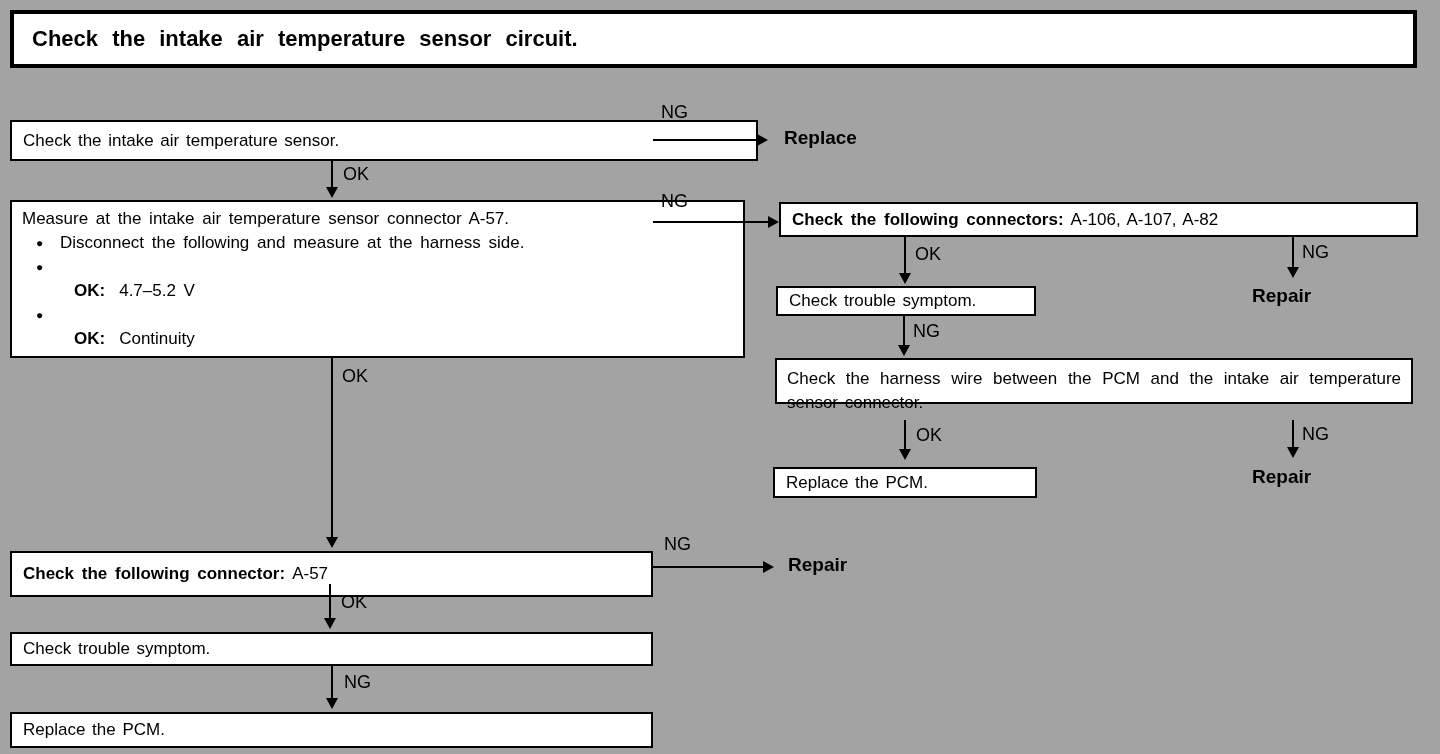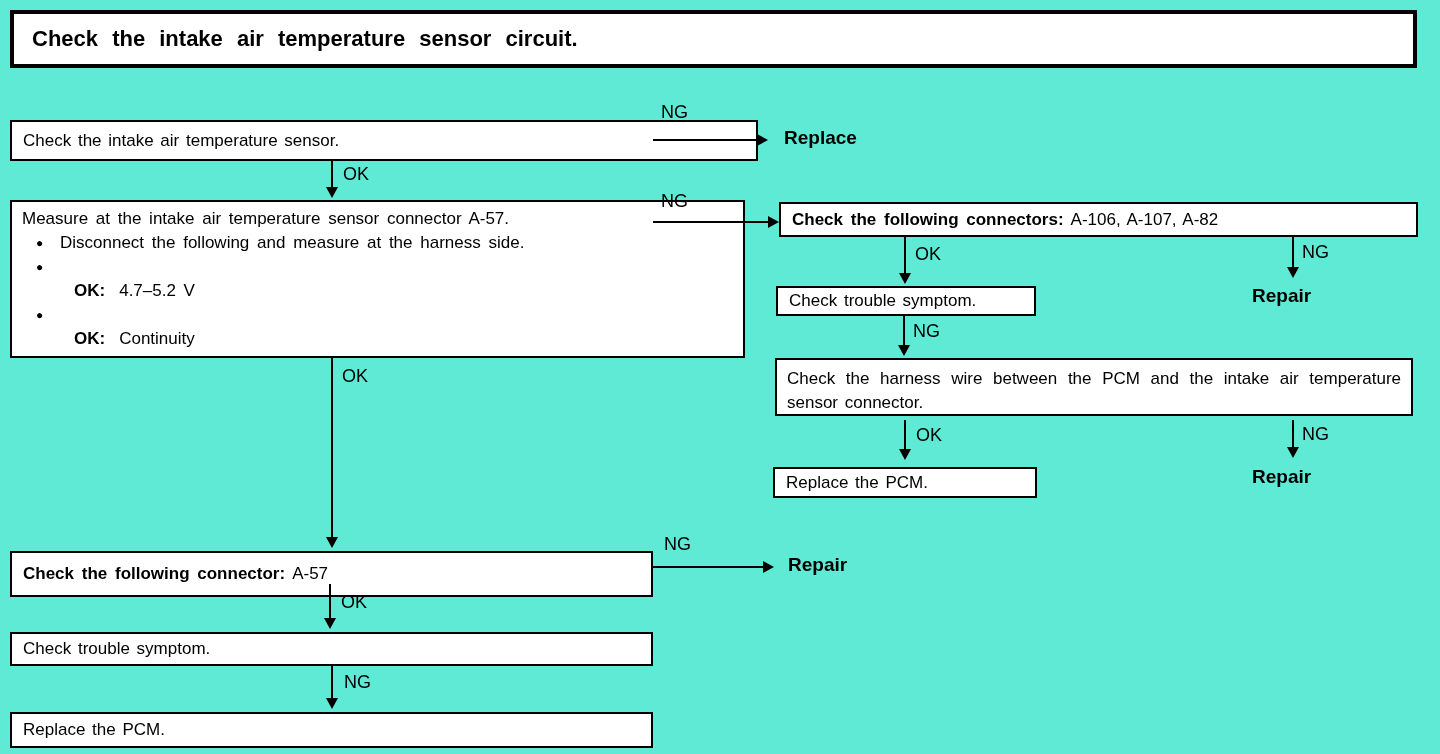--- a/index.html
+++ b/index.html
@@ -1,17 +1,17 @@
 <!DOCTYPE html>
 <html><head>
 <meta charset="utf-8">
 <style>
   html,body{margin:0;padding:0;background:#e8e8e8;}
   .canvas{
-    position:relative;width:1440px;height:754px;background:#5eead4;
+    position:relative;width:1440px;height:754px;background:#a3a3a3;
     font-family:"Liberation Sans", sans-serif;color:#000;overflow:hidden;
   }
   .titlebox{
     position:absolute;left:10px;top:10px;width:1407px;height:58px;
     border:4px solid #000;box-sizing:border-box;display:flex;align-items:center;
     padding-left:18px;font-size:22px;font-weight:bold;word-spacing:8px;background:#fff;
   }
   .box{
     position:absolute;border:2px solid #000;box-sizing:border-box;background:#fff;
     font-size:17px;word-spacing:2px;
@@ -95,21 +95,21 @@
 
   <div class="vline" style="left:1292px;top:237px;height:30px;"></div>
   <div class="arr-d" style="left:1287px;top:267px;"></div>
   <span class="elabel" style="left:1302px;top:242px;">NG</span>
   <span class="action" style="left:1252px;top:285px;">Repair</span>
 
   <div class="vline" style="left:903px;top:316px;height:29px;"></div>
   <div class="arr-d" style="left:898px;top:345px;"></div>
   <span class="elabel" style="left:913px;top:321px;">NG</span>
 
-  <div class="box just" style="left:775px;top:358px;width:638px;height:58px;">
+  <div class="box just" style="left:775px;top:358px;width:638px;height:46px;">
     <span>Check the harness wire between the PCM and the intake air temperature sensor connector.</span>
   </div>
 
   <div class="vline" style="left:904px;top:420px;height:29px;"></div>
   <div class="arr-d" style="left:899px;top:449px;"></div>
   <span class="elabel" style="left:916px;top:425px;">OK</span>
 
   <div class="box boxc" style="left:773px;top:467px;width:264px;height:31px;">
     <span>Replace the PCM.</span>
   </div>

